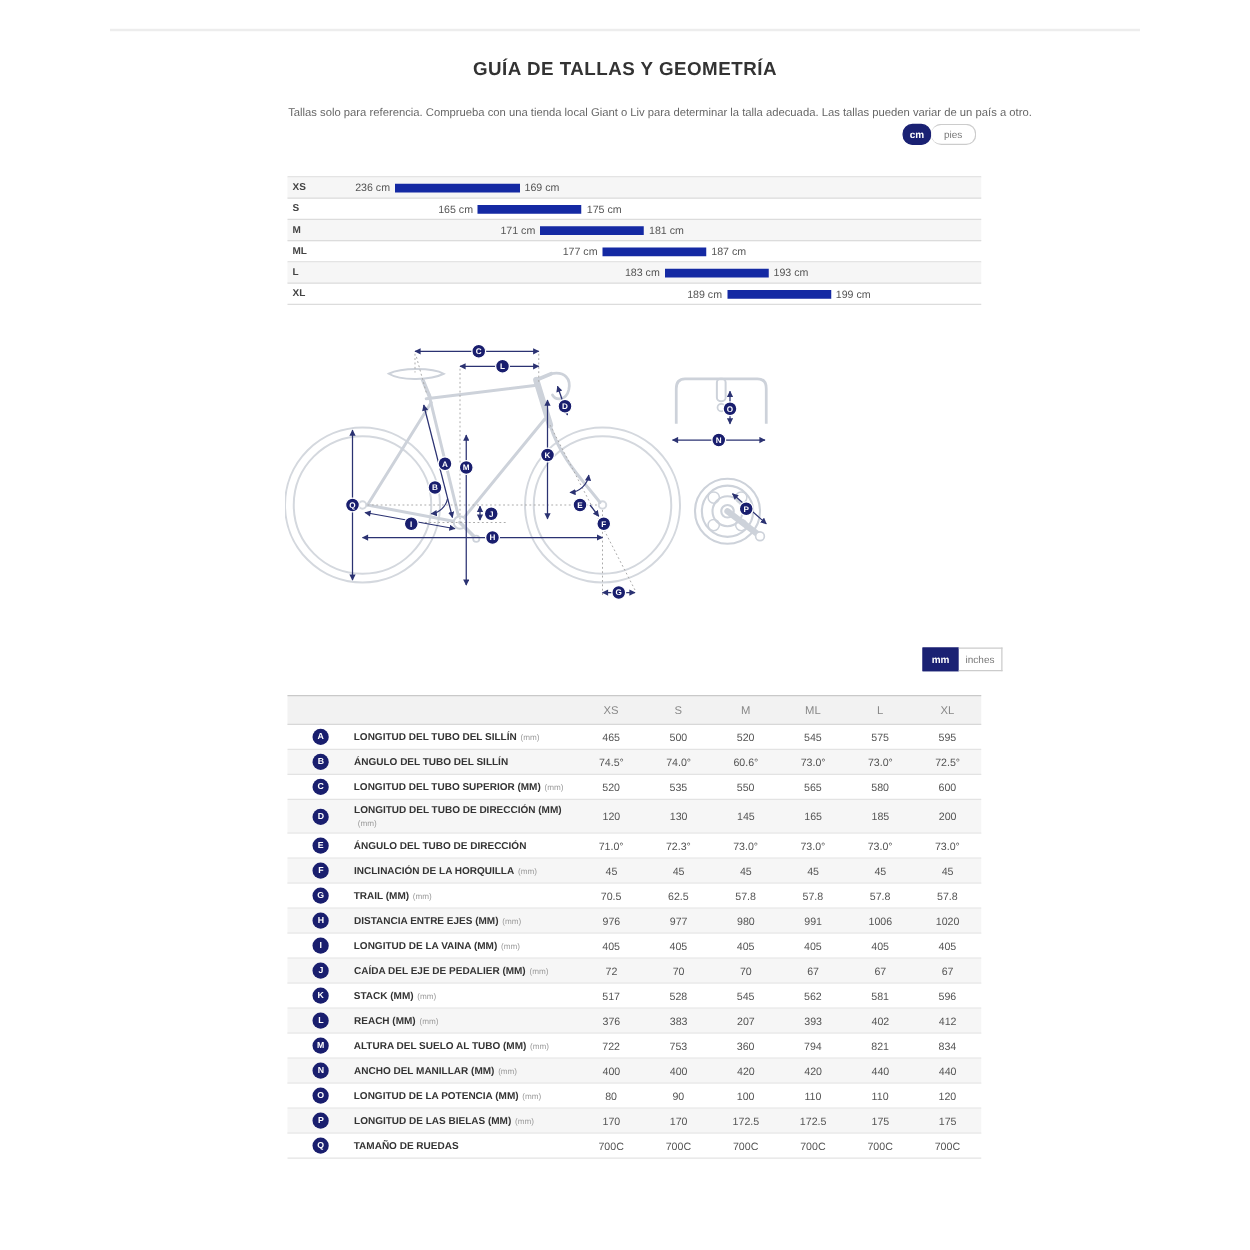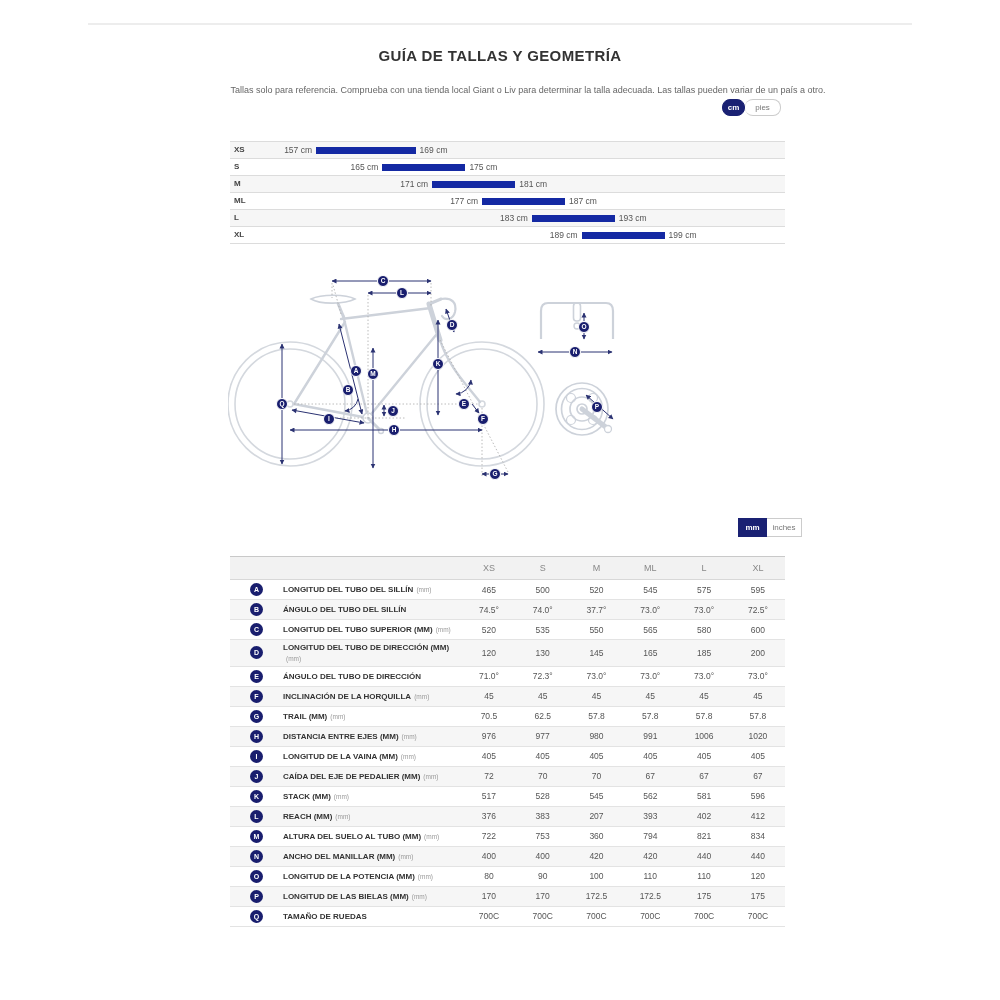--- a/index.html
+++ b/index.html
@@ -28,21 +28,21 @@
   .size-name{position:absolute;left:4px;top:0;line-height:16px;font-size:8px;font-weight:bold;color:#444;}
   .size-bar{position:absolute;top:5px;height:7px;background:#1429a3;}
   .size-min,.size-max{position:absolute;top:0;line-height:16px;font-size:8.5px;color:#555;white-space:nowrap;}
   
   .diagram{position:absolute;}
   
   #geo-table{position:absolute;left:230px;top:556px;width:555px;font-size:8.5px;color:#555;}
   .g-header{display:flex;height:22px;background:#f2f2f2;border-top:1px solid #c9c9c9;
     border-bottom:1px solid #d8d8d8;align-items:center;}
   .g-row{display:flex;min-height:19px;align-items:center;border-bottom:1px solid #e3e3e3;background:#fff;}
-  .g-row.shade{background:#f6f6f6;}
+  .g-row.shade{background:#f6f6f6;justify-content:flex-end;}
   .g-label-col{width:232px;flex:0 0 232px;position:relative;padding:2px 0;}
   .g-badge{position:absolute;left:20px;top:50%;margin-top:-6.5px;width:13px;height:13px;border-radius:50%;
     background:#191e6e;color:#fff;font-size:7px;font-weight:bold;text-align:center;line-height:13px;}
   .g-name-wrap{display:block;margin-left:53px;margin-right:4px;line-height:1.25;}
   .g-name{font-size:8px;font-weight:bold;color:#333;}
   .g-unit{font-size:6.5px;color:#9a9a9a;margin-left:3px;font-weight:normal;}
   .g-cell{width:53.8px;flex:0 0 53.8px;text-align:center;}
   .g-header .g-cell{color:#888;font-size:9px;}
 </style>
 </head>
@@ -57,21 +57,21 @@
 
   <div class="toggle" id="toggle-height">
     <button class="t-btn active">cm</button>
     <button class="t-btn">pies</button>
   </div>
 
   <div id="size-chart">
       <div class="size-row shade">
         <span class="size-name">XS</span>
         <span class="size-bar" style="left: 86px; width: 99.6px;"></span>
-        <span class="size-min" style="right: 473px;">157 cm</span>
+        <span class="size-min" style="right: 473px;">236 cm</span>
         <span class="size-max" style="left: 189.6px;">169 cm</span>
       </div>
       <div class="size-row">
         <span class="size-name">S</span>
         <span class="size-bar" style="left: 152.4px; width: 83px;"></span>
         <span class="size-min" style="right: 406.6px; margin-left: 16px;">165 cm</span>
         <span class="size-max" style="left: 239.4px;">175 cm</span>
       </div>
       <div class="size-row shade">
         <span class="size-name">M</span>
@@ -295,21 +295,21 @@
         <span class="g-cell">575</span>
         <span class="g-cell">595</span>
       </div>
       <div class="g-row shade">
         <div class="g-label-col">
           <span class="g-badge">B</span>
           <span class="g-name-wrap"><span class="g-name">ÁNGULO DEL TUBO DEL SILLÍN</span></span>
         </div>
         <span class="g-cell">74.5°</span>
         <span class="g-cell">74.0°</span>
-        <span class="g-cell">37.7°</span>
+        <span class="g-cell">60.6°</span>
         <span class="g-cell">73.0°</span>
         <span class="g-cell">73.0°</span>
         <span class="g-cell">72.5°</span>
       </div>
       <div class="g-row">
         <div class="g-label-col">
           <span class="g-badge">C</span>
           <span class="g-name-wrap"><span class="g-name">LONGITUD DEL TUBO SUPERIOR (MM)</span><span class="g-unit">(mm)</span></span>
         </div>
         <span class="g-cell">520</span>

